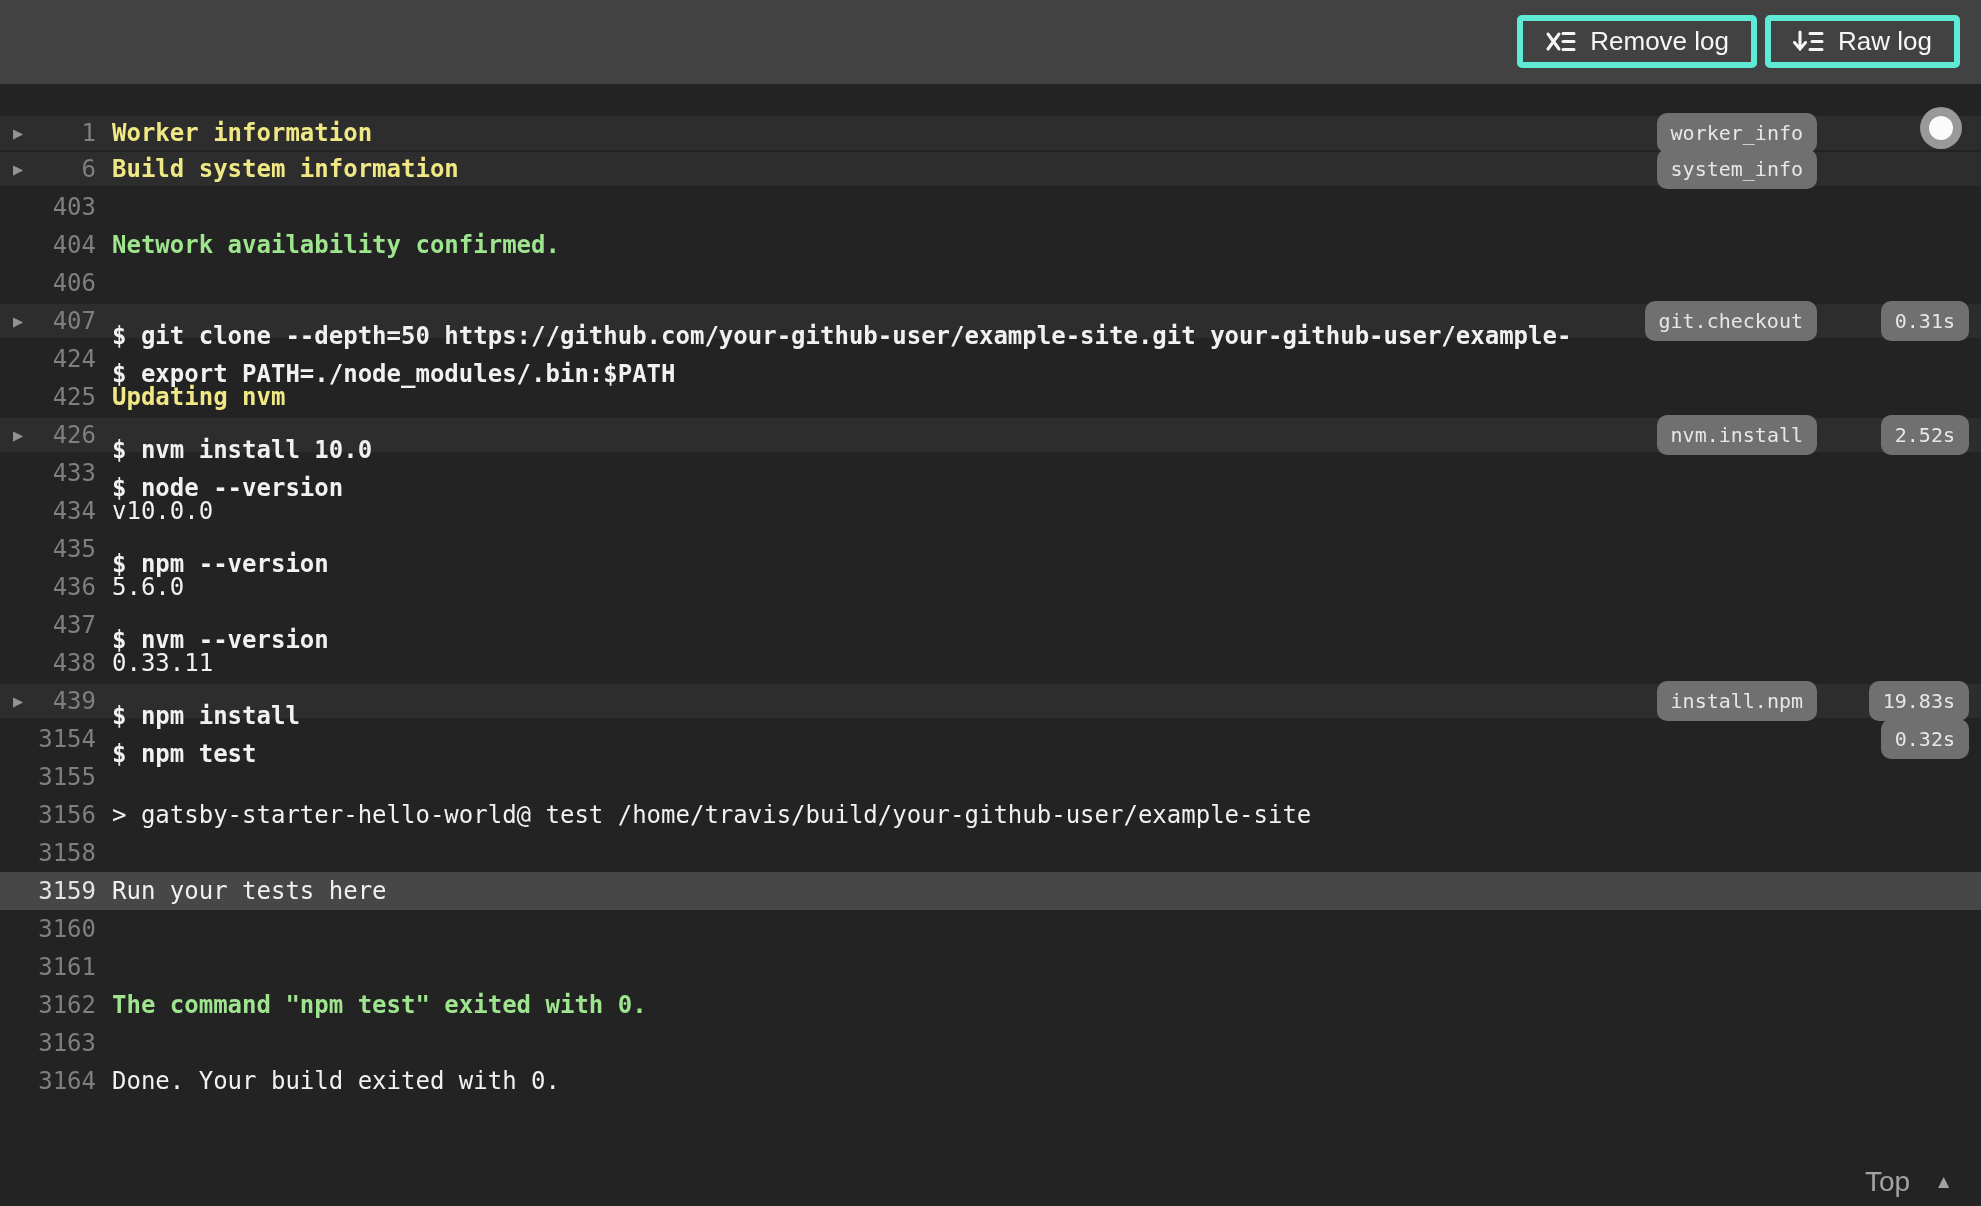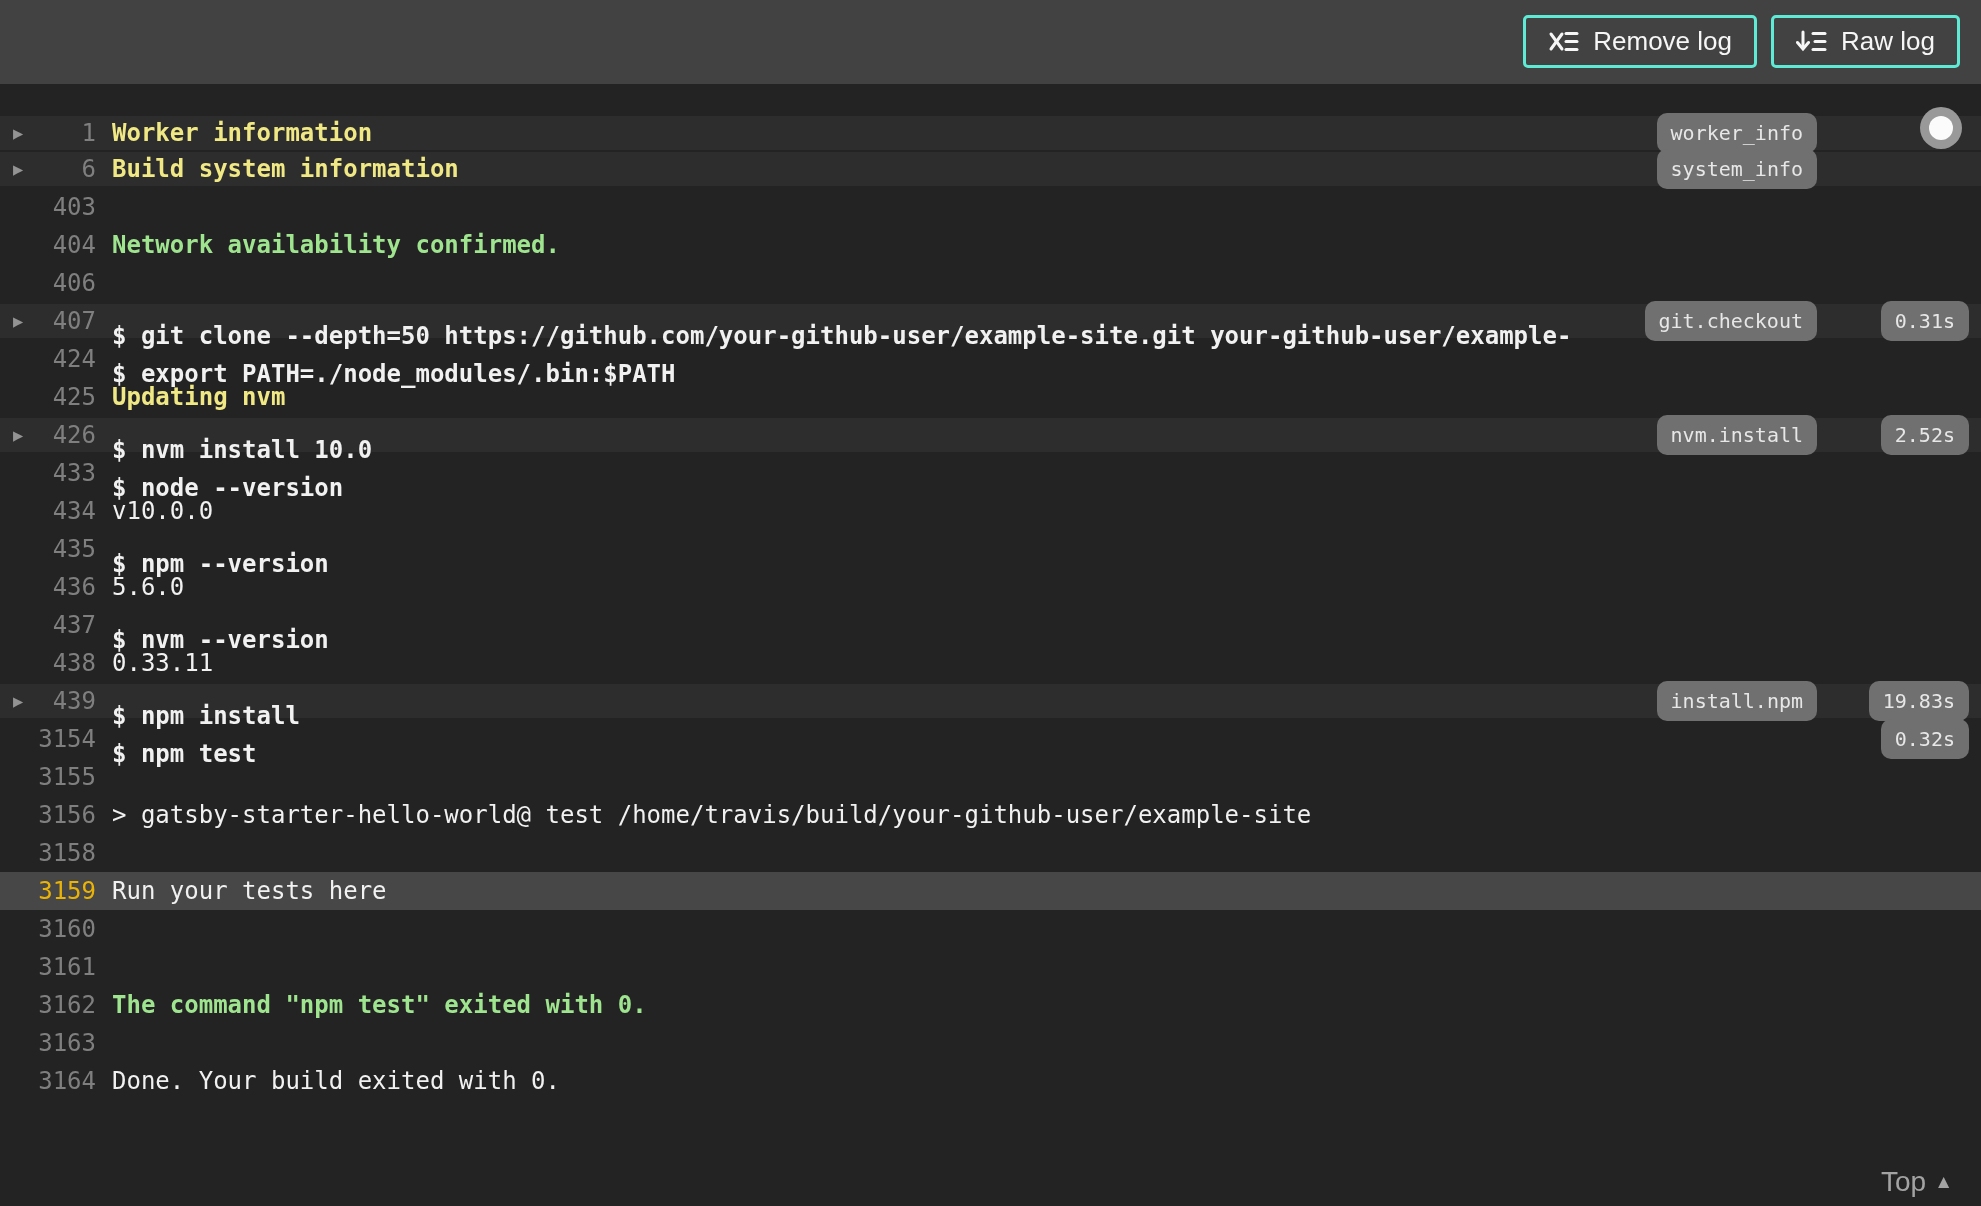--- a/index.html
+++ b/index.html
@@ -9,21 +9,21 @@
     font-family:"DejaVu Sans Mono",monospace;
   }
   
   .topbar{
     position:absolute;top:0;left:0;width:100%;height:84px;
     background:#424242;border-bottom:1px solid #1c1c1c;
   }
   .tb-btn{
     position:absolute;top:15px;height:53px;
     display:flex;align-items:center;gap:14px;
-    background:transparent;border:3px solid #5eead4;border-radius:5px;
+    background:transparent;border:6px solid #5eead4;border-radius:5px;
     color:#f6f6f6;font-family:"Liberation Sans",sans-serif;font-size:26px;
     padding:0 22px;cursor:pointer;box-sizing:border-box;
   }
   .tb-btn svg{display:block}
   #btn-remove{right:224px}
   #btn-raw{right:21px}
   
   .log{
     position:absolute;top:84px;left:0;right:0;bottom:0;
     background:#232323;padding-top:30px;
@@ -33,21 +33,21 @@
     font-size:24px;color:#f1f1f1;white-space:nowrap;
   }
   .row.fold{
     height:34px;line-height:34px;margin:2px 0;background:#2d2d2d;
   }
   .row.selected{background:#474747;}
   .num{
     position:absolute;left:0;top:0;width:96px;text-align:right;
     color:#7f7f7f;cursor:pointer;
   }
-  .row.selected .num{color:#eab308;}
+  .row.selected .num{color:#e5e5e5;}
   .arrow{
     position:absolute;left:13px;top:0;color:#939393;font-size:17px;cursor:pointer;
   }
   .txt{
     position:absolute;left:112px;right:340px;top:0;overflow:hidden;
   }
   .row.command .txt{font-weight:bold;margin-top:15px;}
   .row.yellow .txt{color:#f0e884;font-weight:bold;}
   .row.green  .txt{color:#9fe48f;font-weight:bold;}
   .badge{
@@ -63,21 +63,21 @@
     border-radius:50%;background:#999999;cursor:pointer;
   }
   .scroll-dot::after{
     content:"";position:absolute;left:9px;top:9px;width:24px;height:24px;
     border-radius:50%;background:#fbfbfb;
   }
   
   .top-link{
     position:absolute;right:28px;bottom:8px;
     color:#a3a3a3;font-family:"Liberation Sans",sans-serif;font-size:28px;
-    display:flex;align-items:center;gap:8px;cursor:pointer;
+    display:flex;align-items:center;gap:24px;cursor:pointer;
   }
   .top-link .caret{font-size:19px;color:#a3a3a3;}
 </style>
 </head>
 <body>
 
 <div class="topbar">
   <button class="tb-btn" id="btn-remove">
     <span>
       <svg width="31" height="27" viewBox="0 0 31 27" fill="none" stroke="#f6f6f6" stroke-width="3" stroke-linecap="round">

